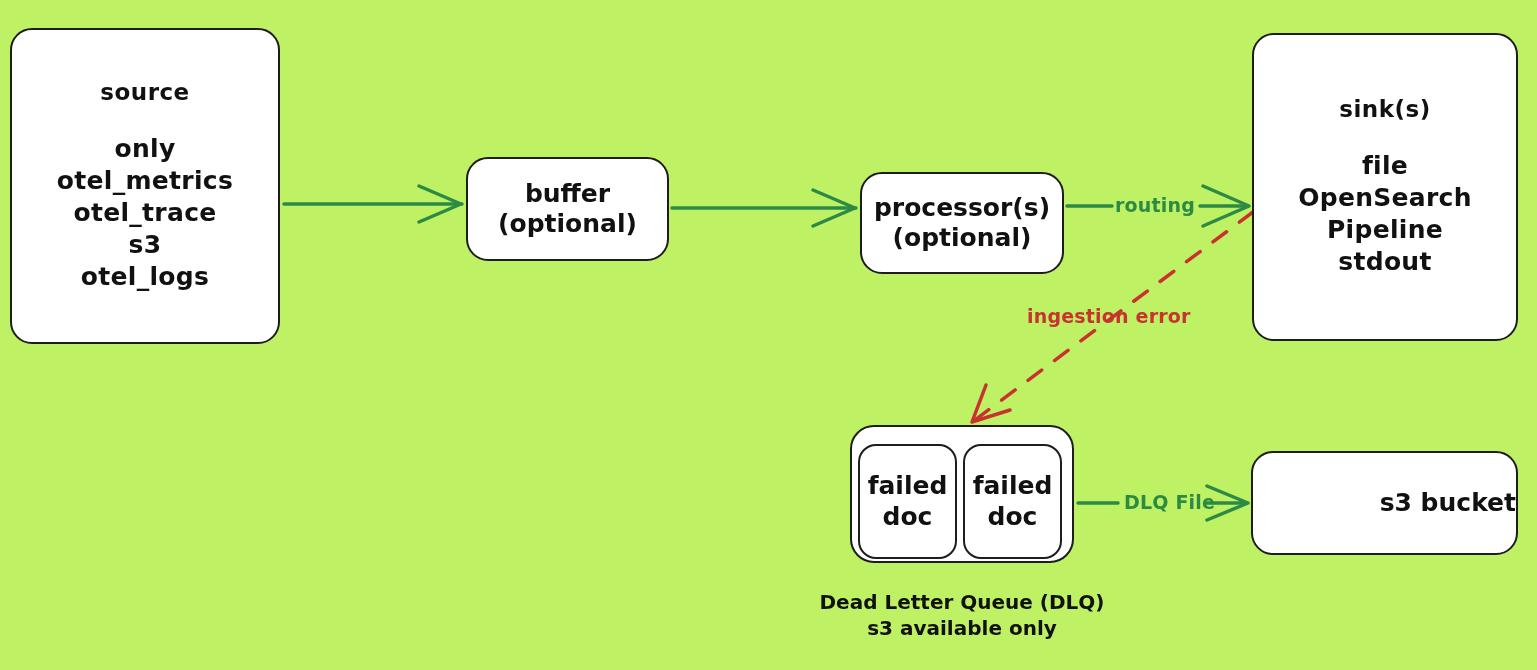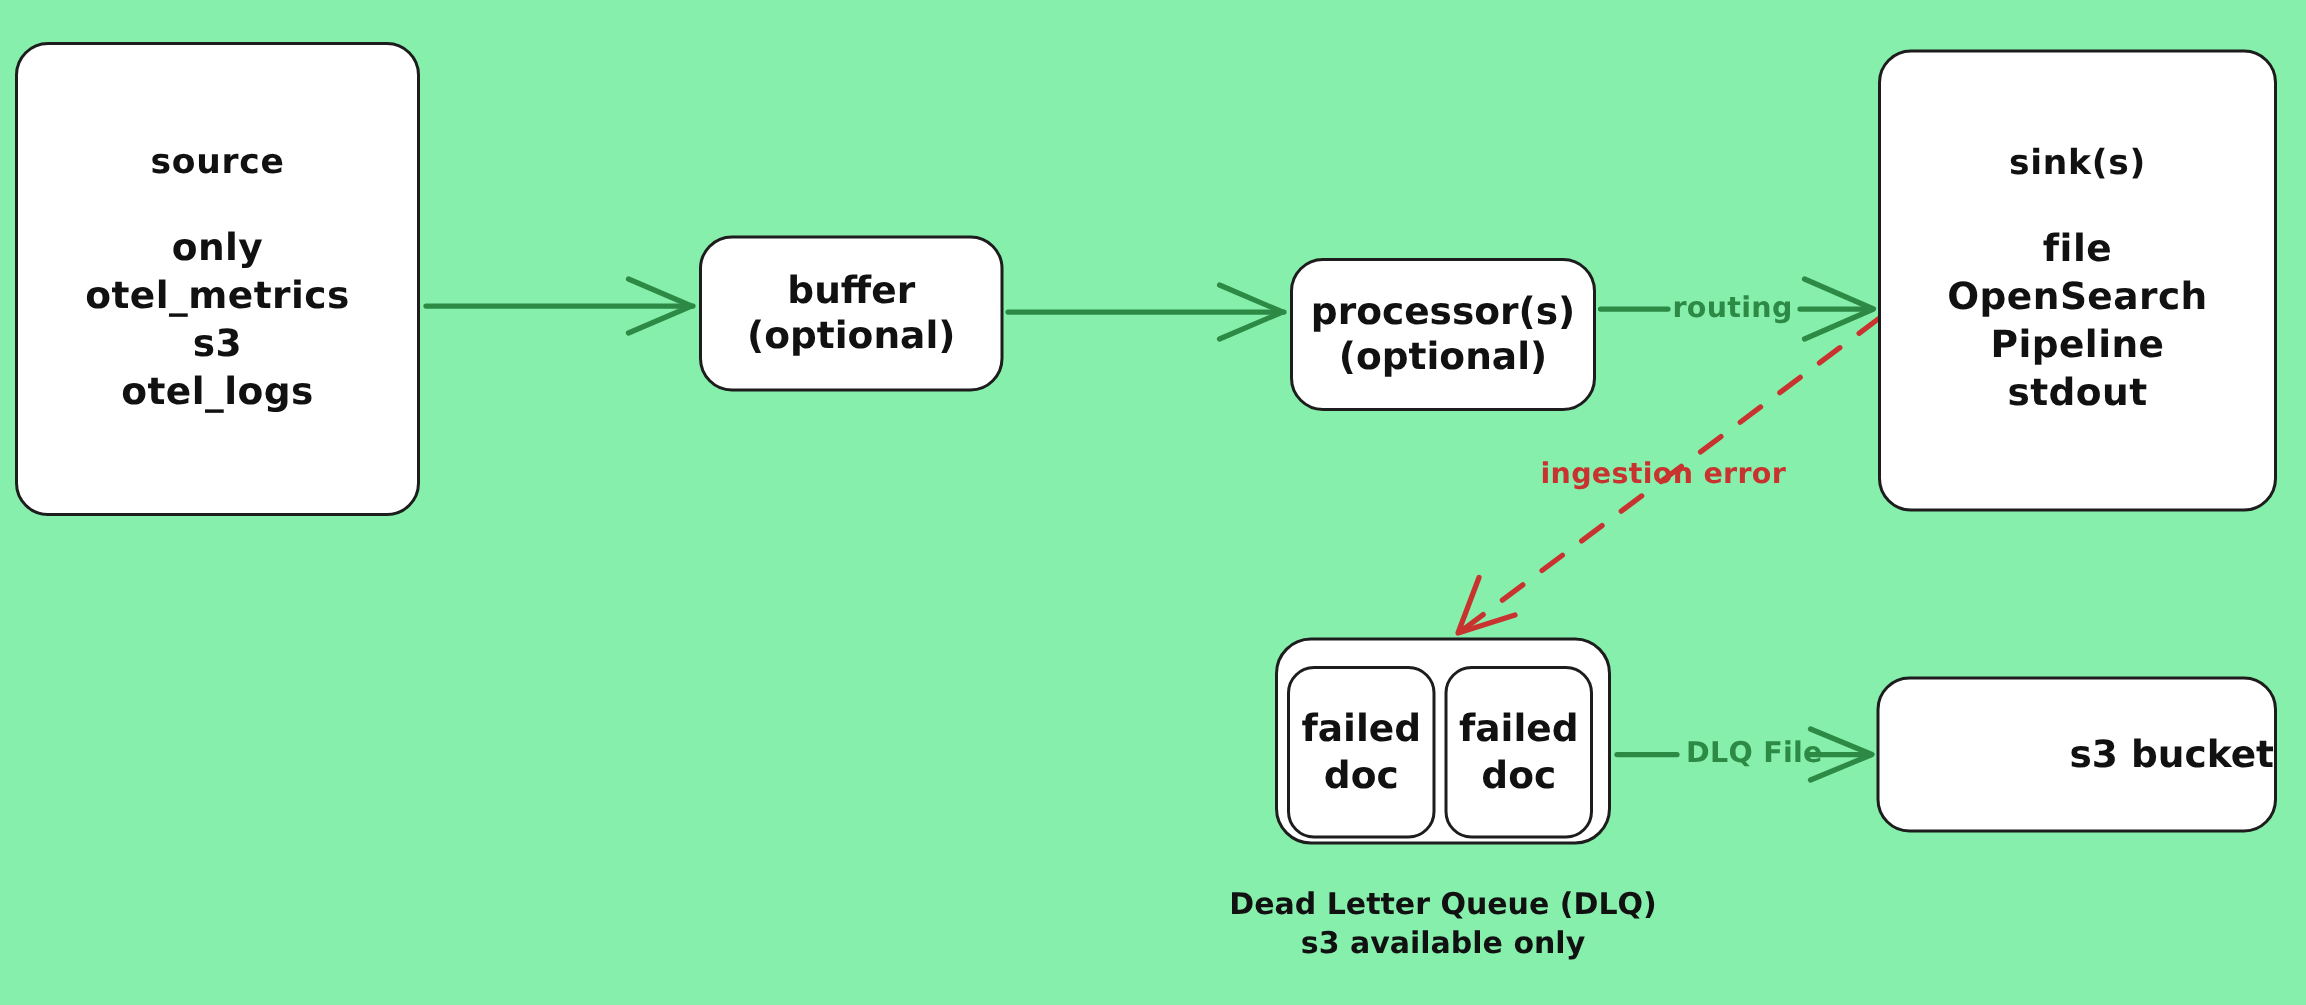--- a/index.html
+++ b/index.html
@@ -5,21 +5,21 @@
 <style>
   html, body {
     margin: 0;
     padding: 0;
     background: #ffffff;
   }
   #canvas {
     position: relative;
     width: 1537px;
     height: 670px;
-    background: #86efac;
+    background: #bef264;
     overflow: hidden;
     font-family: "DejaVu Sans", sans-serif;
   }
   svg.layer {
     position: absolute;
     left: 0;
     top: 0;
     width: 1537px;
     height: 670px;
     pointer-events: none;
@@ -125,20 +125,21 @@
       <path d="M 1205 503 L 1247 503" stroke="#2d8a45" stroke-width="3.5" fill="none" stroke-linecap="round"></path>
       <path d="M 1207 486 L 1248 503 L 1207 520" stroke="#2d8a45" stroke-width="3.5" fill="none" stroke-linecap="round" stroke-linejoin="round"></path>
     </g>
   </svg>
 
   <div class="node" style="left:10px; top:28px; width:270px; height:316px;">
     <div class="title">source</div>
     <div class="gap"></div>
     <div class="listline">only</div>
     <div class="listline">otel_metrics</div>
+    <div class="listline">otel_trace</div>
     <div class="listline">s3</div>
     <div class="listline">otel_logs</div>
   </div>
 
   <div class="node" style="left:466px; top:157px; width:203px; height:104px;">
     <div class="boxlabel">buffer</div>
     <div class="boxlabel">(optional)</div>
   </div>
 
   <div class="node" style="left:860px; top:157px; width:204px; height:102px;margin-top:15px;">

